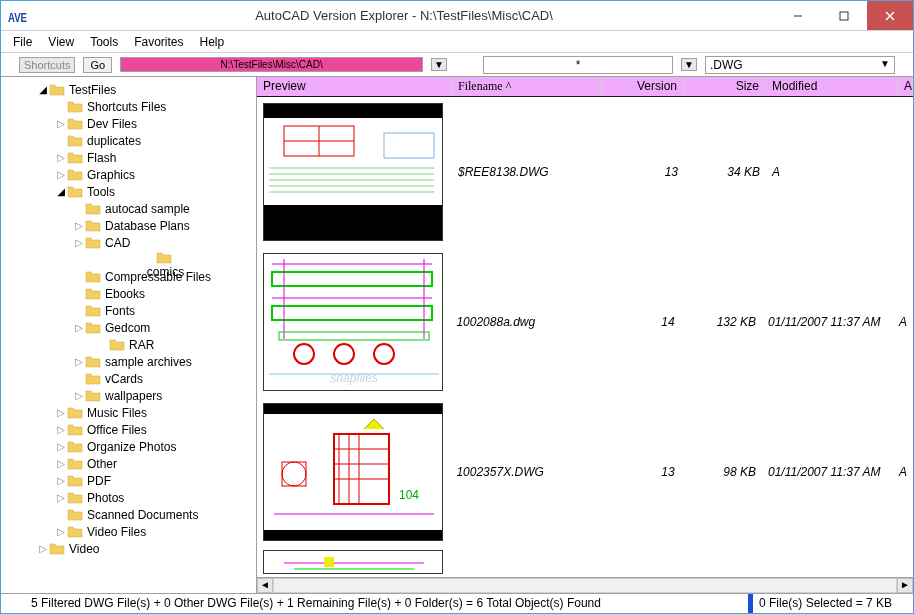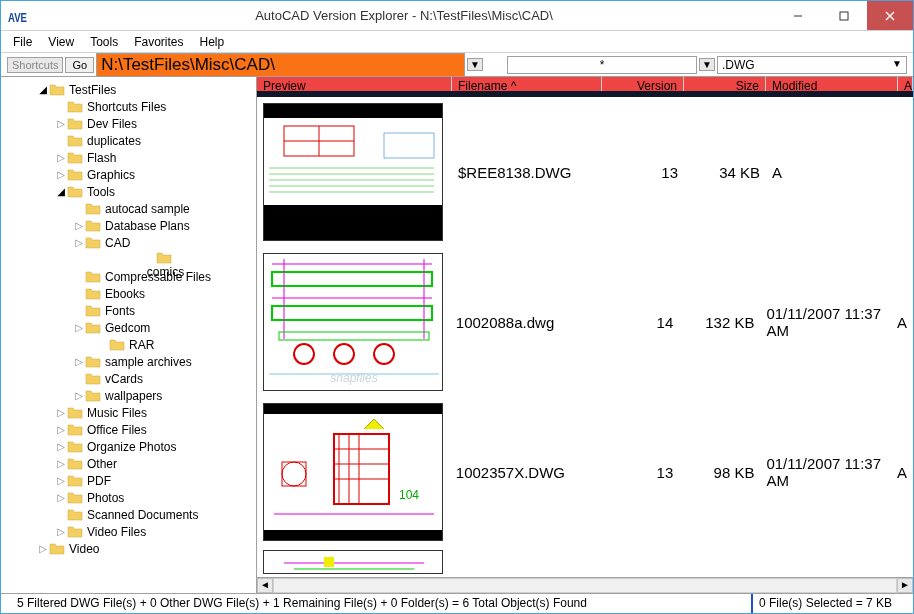--- a/index.html
+++ b/index.html
@@ -6,61 +6,61 @@
 body { background: #fff; width: 914px; height: 614px; overflow: hidden; display: flex; flex-direction: column; border: 1px solid #4aa3df; }
 .titlebar { height: 30px; background: #fff; display: flex; align-items: center; border-bottom: 1px solid #d0d0d0; }
 .app-icon { width: 28px; display: flex; align-items: center; justify-content: center; margin-left: 4px; }
 .app-icon svg { width: 22px; height: 16px; }
 .title-text { flex: 1; text-align: center; font-size: 13px; color: #333; }
 .win-btns { display: flex; height: 100%; }
 .win-btn { width: 46px; display: flex; align-items: center; justify-content: center; color: #555; }
 .win-close { background: #c75050; color: #fff; width: 46px; }
 .menubar { height: 22px; display: flex; align-items: center; padding: 0 4px; border-bottom: 1px solid #d0d0d0; }
 .menu-item { padding: 2px 8px; cursor: default; }
-.toolbar { height: 24px; display: flex; align-items: center; border-bottom: 1px solid #a0a0a0; padding: 0 6px; gap: 2px; }
+.toolbar { height: 24px; display: flex; align-items: center; border-bottom: 1px solid #a0a0a0; padding: 0 18px; gap: 8px; }
 .btn-shortcuts { border: 1px solid #a0a0a0; background: #e8e8e8; padding: 1px 4px; color: #888; font-size: 11px; }
 .btn-go { border: 1px solid #a0a0a0; background: #f0f0f0; padding: 1px 6px; font-size: 11px; }
-.path-input { flex: 1; border: 1px solid #a0a0a0; padding: 1px 4px; font-size: 17px; background: #f97316; }
+.path-input { flex: 1; border: 1px solid #a0a0a0; padding: 1px 4px; font-size: 10px; background: #ec4899; text-align: center; }
 .filter-input { width: 190px; border: 1px solid #a0a0a0; padding: 1px 4px; background: #fff; }
 .filter-arrow { width: 16px; border: 1px solid #a0a0a0; background: #e8e8e8; text-align: center; font-size: 10px; }
 .ext-dropdown { width: 190px; border: 1px solid #a0a0a0; padding: 1px 4px; background: #fff; display: flex; }
 .ext-dropdown span:first-child { flex: 1; }
 .main { flex: 1; display: flex; overflow: hidden; }
 .tree-pane { width: 256px; overflow-y: auto; border-right: 1px solid #a0a0a0; padding: 4px 0; }
 .tree-node { display: flex; align-items: center; height: 17px; white-space: nowrap; }
 .tree-arrow { width: 12px; text-align: center; color: #888; font-size: 10px; }
 .tree-arrow.open { color: #000; }
 .folder-icon { width: 16px; height: 14px; flex-shrink: 0; margin-right: 2px; }
 .folder-svg { width: 16px; height: 14px; }
 .folder-svg path { fill: #f3cf62; stroke: #c9a43b; stroke-width: 0.5; }
 .tree-label { padding-left: 2px; }
 .list-pane { flex: 1; display: flex; flex-direction: column; overflow: hidden; }
-.list-header { height: 20px; display: flex; border-bottom: 6px solid #0f172a; background: #ef4444; }
+.list-header { height: 20px; display: flex; border-bottom: 1px solid #0f172a; background: #f0abfc; }
 .list-header .col { border-right: 1px solid #d0d0d0; padding: 2px 6px; font-size: 12px; overflow: hidden; white-space: nowrap; }
 .col-preview { width: 195px; }
-.col-filename { width: 150px; }
+.col-filename { width: 150px; font-family: Liberation Serif, serif; }
 .col-version { width: 82px; text-align: right; }
 .col-size { width: 82px; text-align: right; }
 .col-modified { width: 132px; }
 .col-attr { flex: 1; }
 .list-body { flex: 1; overflow-y: auto; background: #fff; }
 .row { display: flex; align-items: center; height: 150px; border-bottom: 0px solid #eee; }
 .preview-cell { width: 195px; padding: 4px 6px; }
 .preview-box { width: 180px; height: 138px; border: 1px solid #333; background: #fff; position: relative; overflow: hidden; }
-.row .cell { padding: 2px 6px; font-size: 15px; }
+.row .cell { padding: 2px 6px; font-size: 12px; font-style: italic; }
 .cell-filename { width: 150px; }
 .cell-version { width: 82px; text-align: right; }
 .cell-size { width: 82px; text-align: right; }
 .cell-modified { width: 132px; }
 .cell-attr { flex: 1; }
 .scroll-hint { height: 16px; display: flex; border-top: 1px solid #a0a0a0; }
 .scroll-hint .arrow { width: 16px; background: #e8e8e8; text-align: center; font-size: 10px; border: 1px solid #c0c0c0; }
 .scroll-hint .track { flex: 1; background: #f0f0f0; border: 1px solid #d0d0d0; }
 .statusbar { height: 20px; display: flex; border-top: 1px solid #a0a0a0; font-size: 11px; }
-.status-left { flex: 1; padding: 2px 16px; border-right: 2px solid #1d4ed8; }
+.status-left { flex: 1; padding: 2px 2px; border-right: 5px solid #1d4ed8; margin-left: 28px; }
 .status-right { width: 160px; padding: 2px 6px; text-align: left; }
 .pvw-inner { position: absolute; inset: 0; }
 .bb1 { position: absolute; background: #000; }
 </style>
 </head>
 <body>
 
 <div class="titlebar">
   <div class="app-icon">
     <svg viewBox="0 0 22 16">

